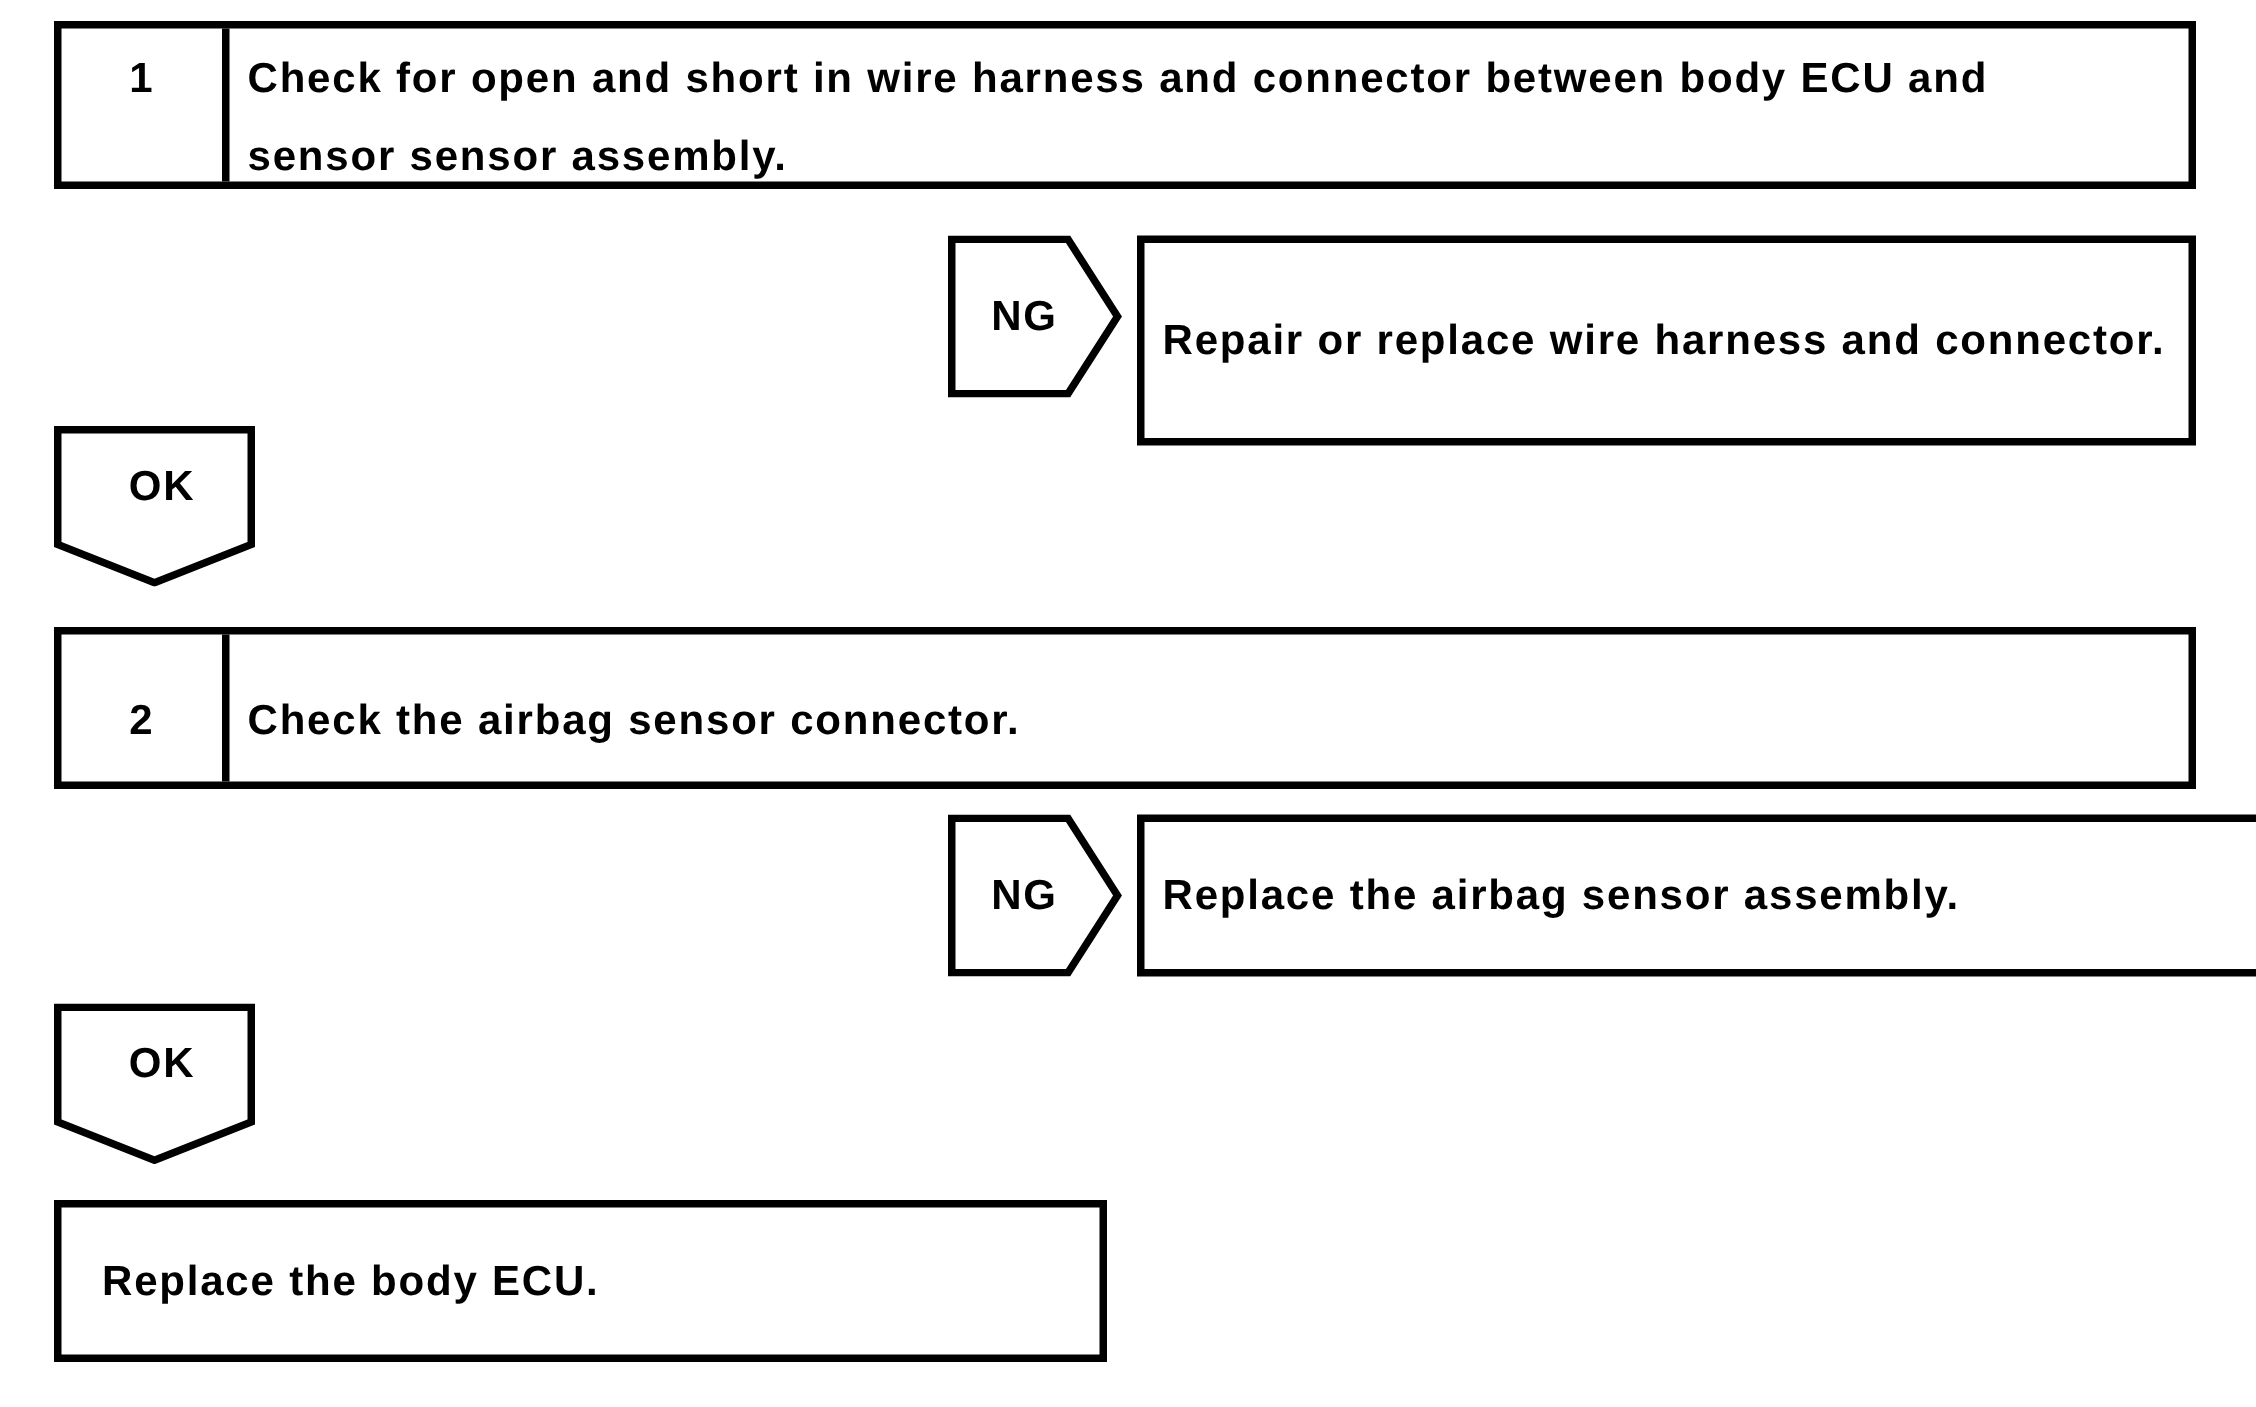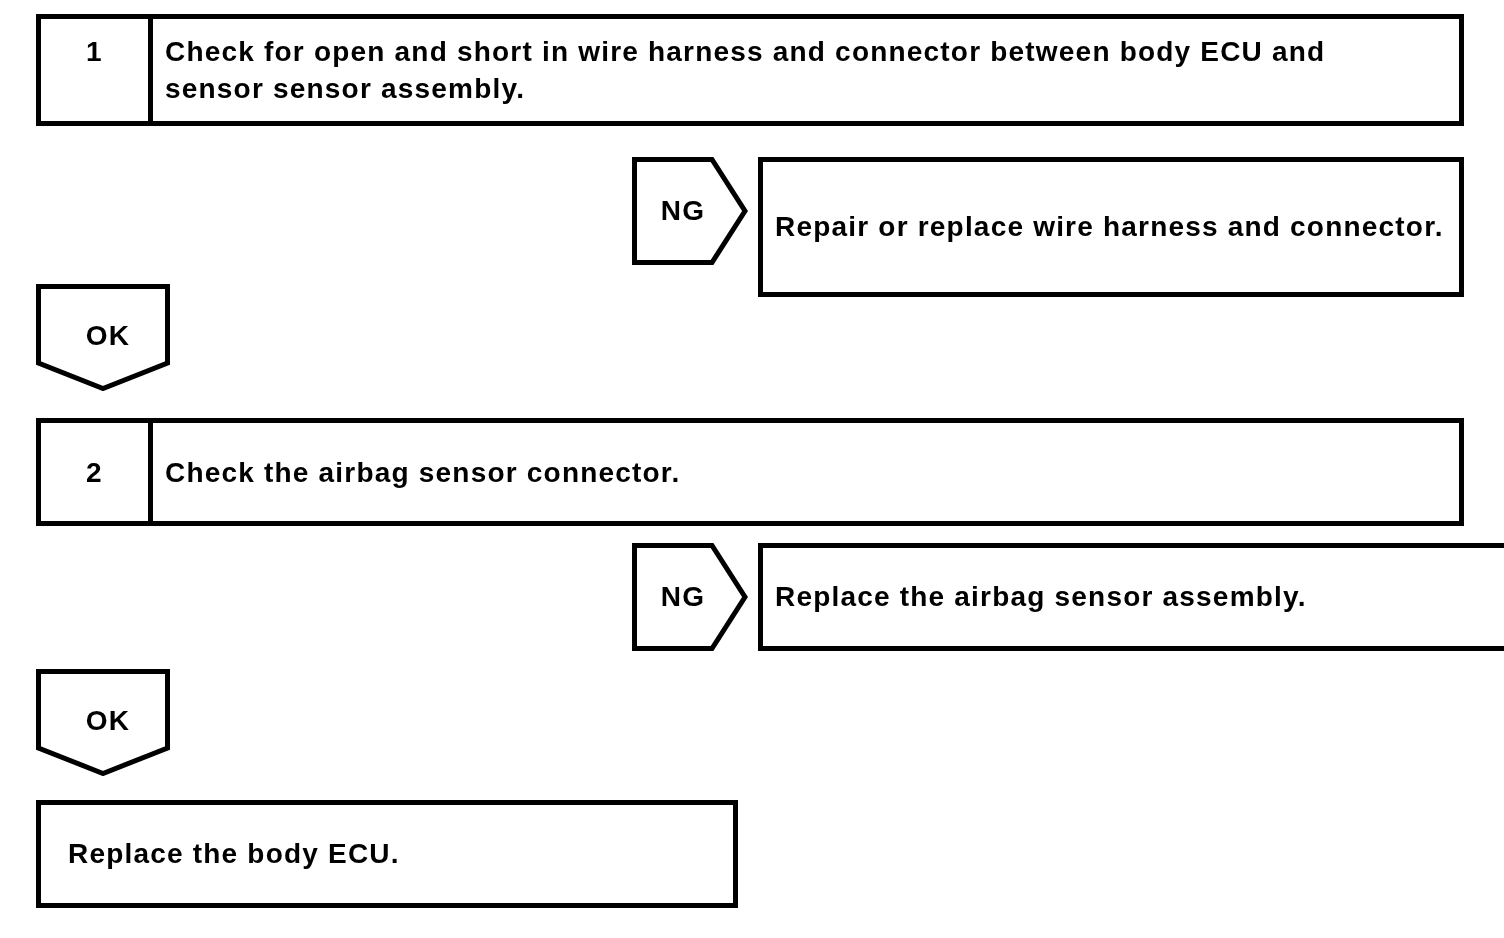--- a/index.html
+++ b/index.html
@@ -48,20 +48,21 @@
   }
   .instr {
     flex: 1;
     padding-left: 17px;
     padding-right: 10px;
     min-width: 0;
   }
   .instr .line {
     line-height: 37px;
     white-space: nowrap;
+    margin-top: 15px;
   }
   
   .action {
     display: flex;
     align-items: center;
     white-space: nowrap;
   }
   .action.ng-action { padding-left: 12px; }
   .action.final-action { padding-left: 27px; }
   
@@ -73,21 +74,21 @@
   .shape-label {
     position: absolute;
     display: flex;
     align-items: center;
     justify-content: center;
   }
   .ng-label {
     left: 0; top: 0; right: 14px; bottom: 0;
   }
   .ok-label {
-    left: 10px; top: 0; right: 0; height: 80px; margin-top: 12px;
+    left: 10px; top: 0; right: 0; height: 80px;
   }
 </style>
 </head>
 <body>
 
 <div class="canvas">
 
   <div class="box step" style="left:36px; top:14px; width:1428px; height:112px;">
     <div class="divider"></div>
     <div class="step-content">

